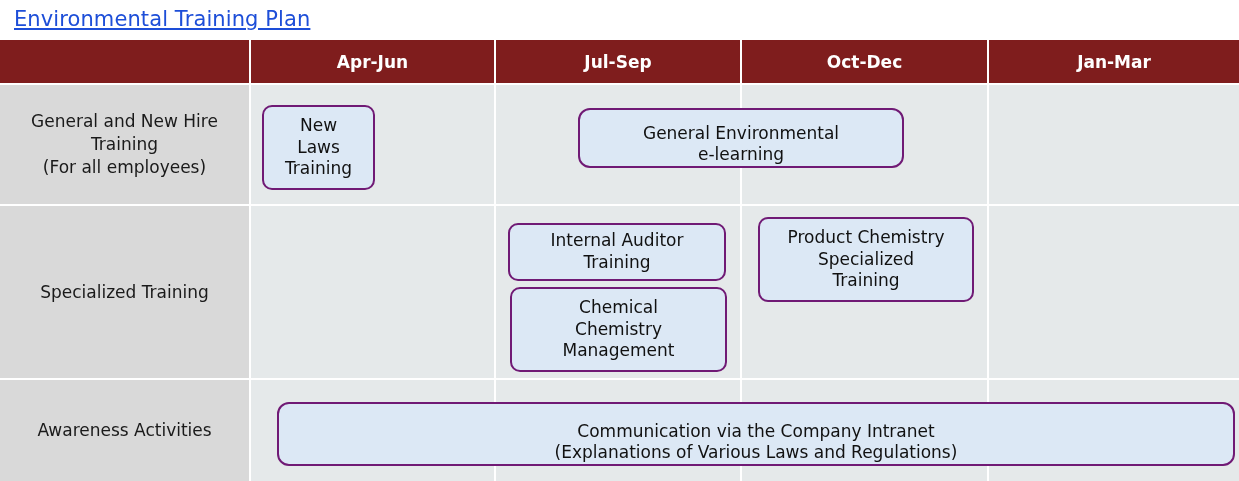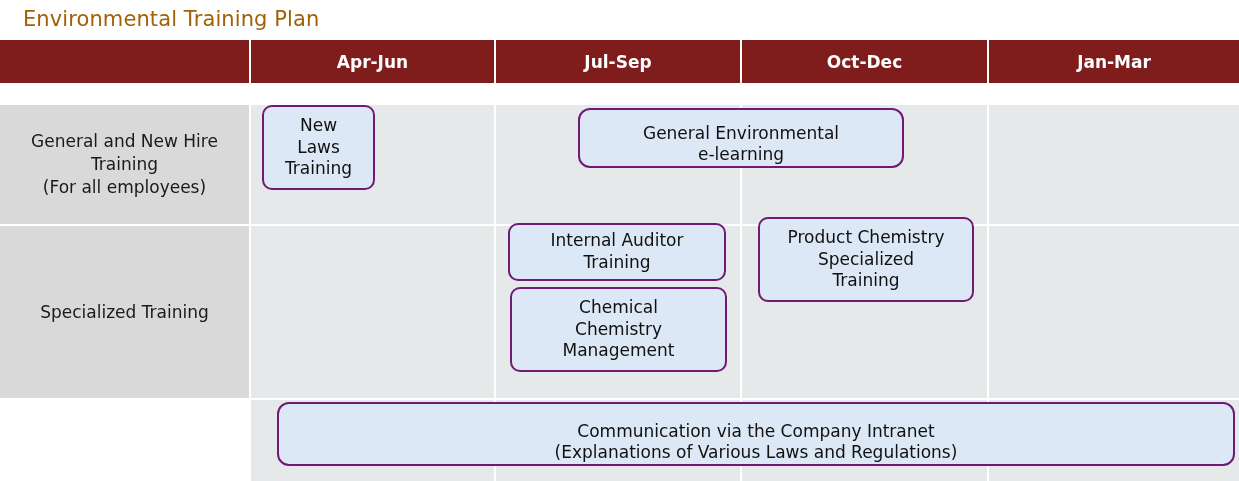--- a/index.html
+++ b/index.html
@@ -12,23 +12,24 @@
     height: 481px;
     font-family: "DejaVu Sans", sans-serif;
     color: #1a1a1a;
     overflow: hidden;
   }
 
   #page-title {
     font-size: 21px;
     line-height: 1;
     font-weight: 400;
-    color: #a16207;
-    padding: 9px 0 0 23px;
+    color: #1d4ed8;
+    padding: 9px 0 0 14px;
     letter-spacing: 0.1px;
+    text-decoration: underline;
   }
 
   .grid {
     position: absolute;
     left: 0;
     top: 40px;
     width: 1239px;
     height: 441px;
   }
 
@@ -51,21 +52,20 @@
     align-items: center;
     justify-content: center;
     box-sizing: border-box;
   }
 
   
   .body-cell {
     position: absolute;
     box-sizing: border-box;
     background: #e5e9ea;
-    margin-top: 20px;
   }
   .body-cell.rowlabel {
     background: #d9d9d9;
     display: flex;
     align-items: center;
     justify-content: center;
     text-align: center;
     font-size: 17px;
     color: #1a1a1a;
     line-height: 1.35;
@@ -121,20 +121,25 @@
   <div class="body-cell rowlabel" style="left:0px;top:166px;width:249px;height:172px;">
     <div>
       <div>Specialized Training</div>
     </div>
   </div>
   <div class="body-cell" style="left:251px;top:166px;width:243px;height:172px;"></div>
   <div class="body-cell" style="left:496px;top:166px;width:244px;height:172px;"></div>
   <div class="body-cell" style="left:742px;top:166px;width:245px;height:172px;"></div>
   <div class="body-cell" style="left:989px;top:166px;width:250px;height:172px;"></div>
 
+  <div class="body-cell rowlabel" style="left:0px;top:340px;width:249px;height:101px;">
+    <div>
+      <div>Awareness Activities</div>
+    </div>
+  </div>
   <div class="body-cell" style="left:251px;top:340px;width:243px;height:101px;"></div>
   <div class="body-cell" style="left:496px;top:340px;width:244px;height:101px;"></div>
   <div class="body-cell" style="left:742px;top:340px;width:245px;height:101px;"></div>
   <div class="body-cell" style="left:989px;top:340px;width:250px;height:101px;"></div>
 
   <div class="pill" style="left:262px;top:65px;width:113px;height:85px;">
     <div>
       <span class="ptxt">New</span>
       <span class="ptxt">Laws</span>
       <span class="ptxt">Training</span>

